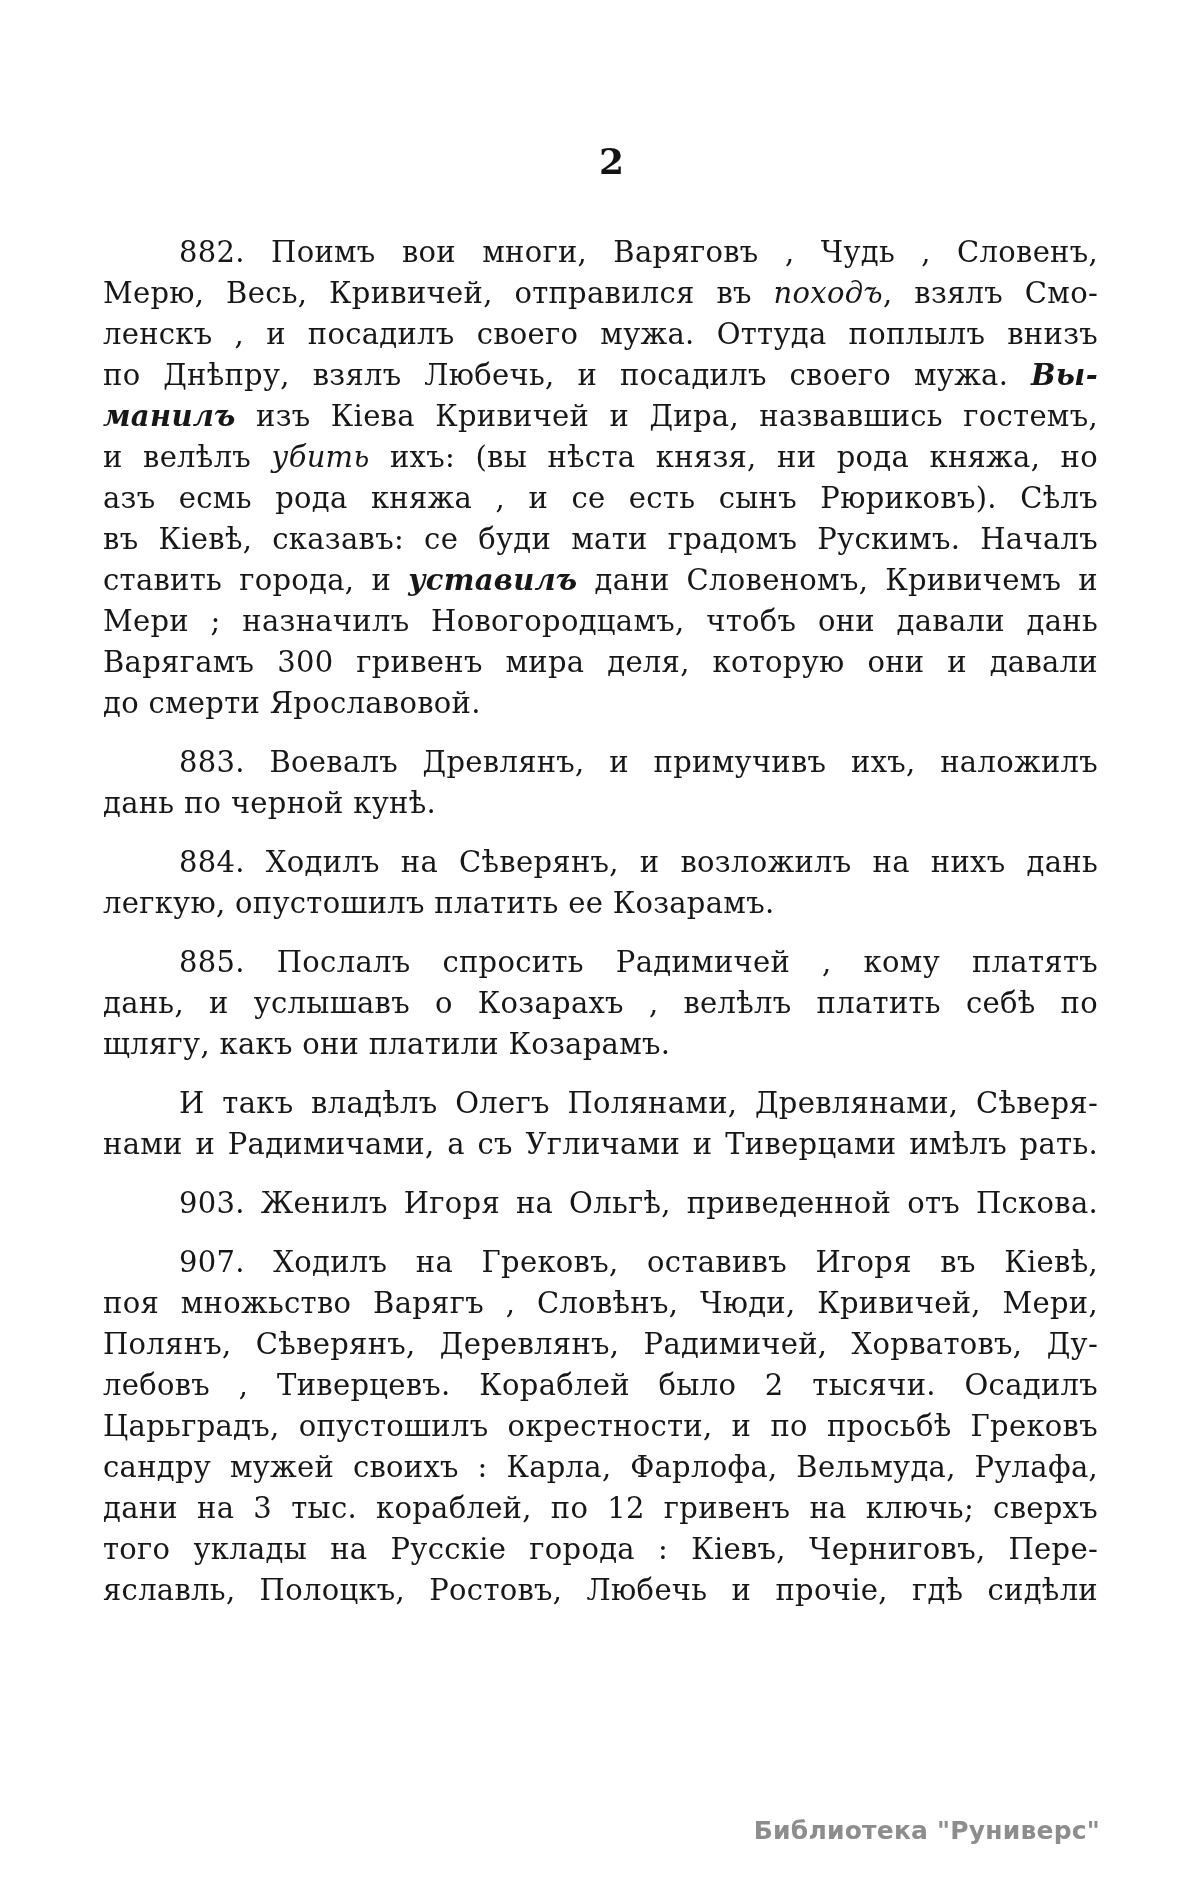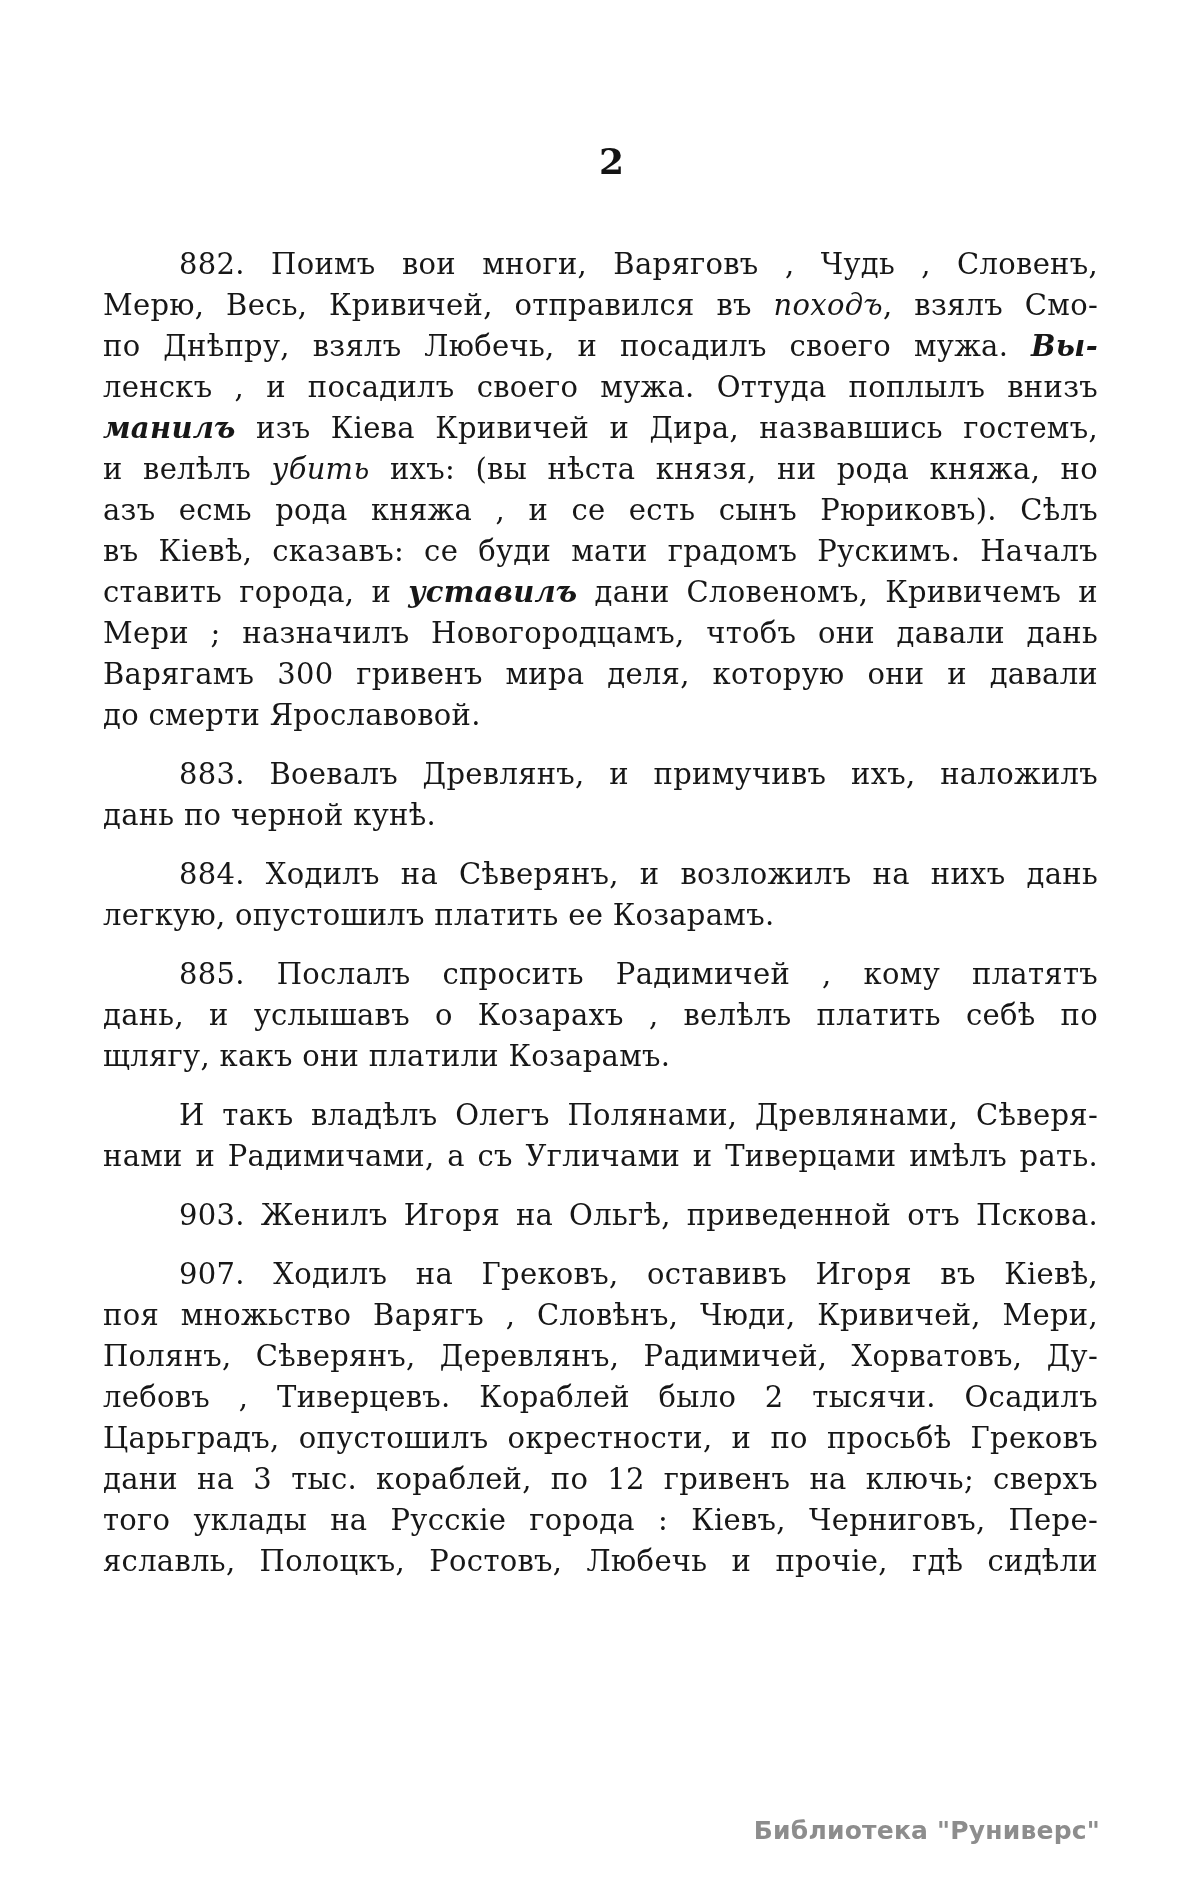--- a/index.html
+++ b/index.html
@@ -30,21 +30,21 @@
     position: absolute;
     left: 103px;
     top: 228px;
     width: 995px;
     font-size: 29px;
     line-height: 41px;
     color: #171717;
     letter-spacing: 0.3px;
   }
   .para {
-    margin: 16px 0 18px 0;
+    margin: 4px 0 18px 0;
   }
   .line {
     text-align: justify;
     text-align-last: justify;
     white-space: normal;
   }
   .line.first {
     text-indent: 76px;
   }
   .line.last {
@@ -66,22 +66,22 @@
 <body>
 
 <div class="sheet">
 
   <div class="page-number">2</div>
 
   <div class="text-block" style="color: rgb(23, 23, 23);">
       <div class="para">
         <div class="line first"><span>882. Поимъ вои многи, Варяговъ , Чудь , Словенъ,</span></div>
         <div class="line"><span>Мерю, Весь, Кривичей, отправился въ </span><span class="i">походъ</span><span>, взялъ Смо-</span></div>
+        <div class="line"><span>ленскъ , и посадилъ своего мужа. Оттуда поплылъ внизъ</span></div>
         <div class="line"><span>по Днѣпру, взялъ Любечь, и посадилъ своего мужа. </span><span class="bi">Вы-</span></div>
-        <div class="line"><span>ленскъ , и посадилъ своего мужа. Оттуда поплылъ внизъ</span></div>
         <div class="line"><span class="bi">манилъ</span><span> изъ Кіева Кривичей и Дира, назвавшись гостемъ,</span></div>
         <div class="line"><span>и велѣлъ </span><span class="i">убить</span><span> ихъ: (вы нѣста князя, ни рода княжа, но</span></div>
         <div class="line"><span>азъ есмь рода княжа , и се есть сынъ Рюриковъ). Сѣлъ</span></div>
         <div class="line"><span>въ Кіевѣ, сказавъ: се буди мати градомъ Рускимъ. Началъ</span></div>
         <div class="line"><span>ставить города, и </span><span class="bi">уставилъ</span><span> дани Словеномъ, Кривичемъ и</span></div>
         <div class="line"><span>Мери ; назначилъ Новогородцамъ, чтобъ они давали дань</span></div>
         <div class="line"><span>Варягамъ 300 гривенъ мира деля, которую они и давали</span></div>
         <div class="line last"><span>до смерти Ярославовой.</span></div>
       </div>
       <div class="para">
@@ -103,20 +103,21 @@
       </div>
       <div class="para">
         <div class="line first"><span>903. Женилъ Игоря на Ольгѣ, приведенной отъ Пскова.</span></div>
       </div>
       <div class="para">
         <div class="line first"><span>907. Ходилъ на Грековъ, оставивъ Игоря въ Кіевѣ,</span></div>
         <div class="line"><span>поя множьство Варягъ , Словѣнъ, Чюди, Кривичей, Мери,</span></div>
         <div class="line"><span>Полянъ, Сѣверянъ, Деревлянъ, Радимичей, Хорватовъ, Ду-</span></div>
         <div class="line"><span>лебовъ , Тиверцевъ. Кораблей было 2 тысячи. Осадилъ</span></div>
         <div class="line"><span>Царьградъ, опустошилъ окрестности, и по просьбѣ Грековъ</span></div>
+        <div class="line"><span>сандру мужей своихъ : Карла, Фарлофа, Вельмуда, Рулафа,</span></div>
         <div class="line"><span>дани на 3 тыс. кораблей, по 12 гривенъ на ключь; сверхъ</span></div>
         <div class="line"><span>того уклады на Русскіе города : Кіевъ, Черниговъ, Пере-</span></div>
         <div class="line"><span>яславль, Полоцкъ, Ростовъ, Любечь и прочіе, гдѣ сидѣли</span></div>
       </div>
     </div>
 
   <div class="watermark" style="color: rgb(141, 141, 141);">Библиотека "Руниверс"</div>
 
 </div>
 

